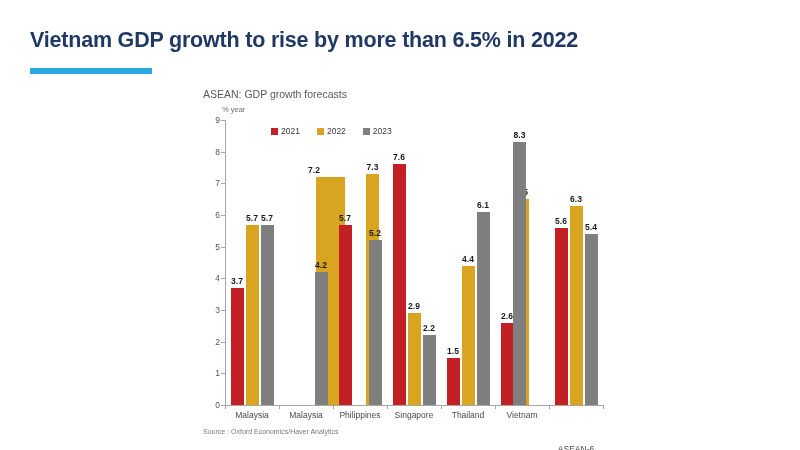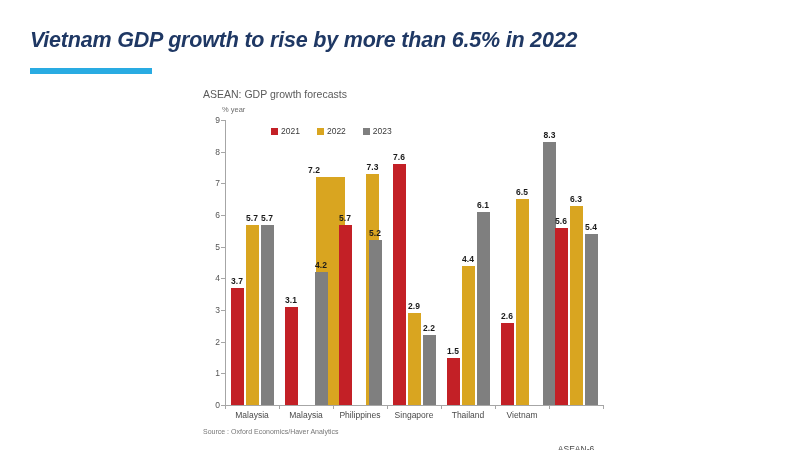--- a/index.html
+++ b/index.html
@@ -19,21 +19,20 @@
   
   #slide-title {
     position: absolute;
     left: 30px;
     top: 28px;
     font-size: 21.5px;
     font-weight: bold;
     color: #1f3864;
     letter-spacing: -0.2px;
     white-space: nowrap;
-    font-style: italic;
   }
   #title-underline {
     position: absolute;
     left: 30px;
     top: 68px;
     width: 122px;
     height: 6px;
     background: #29abe2;
   }
 
@@ -244,24 +243,20 @@
           <div class="bar-slot" style="left: 20.5px; width: 13px; height: 285px;">
             <div class="bar" style="height: 180.5px; background: rgb(217, 165, 32);"></div>
             <div class="bar-value" style="bottom: 182.5px;">5.7</div>
           </div>
           <div class="bar-slot" style="left: 35.5px; width: 13px; height: 285px;">
             <div class="bar" style="height: 180.5px; background: rgb(127, 127, 127);"></div>
             <div class="bar-value" style="bottom: 182.5px;">5.7</div>
           </div>
         </div>
         <div class="bar-group" style="left: 54px; width: 54px;">
-          <div class="bar-slot" style="left: 5.5px; width: 13px; height: 285px;">
-            <div class="bar" style="height: 98.1667px; background: rgb(195, 32, 38);"></div>
-            <div class="bar-value" style="bottom: 100.167px;">3.1</div>
-          </div>
           <div class="bar-slot" style="left: 20.5px; width: 13px; height: 285px; padding-left: 16px;">
             <div class="bar" style="height: 228px; background: rgb(217, 165, 32);"></div>
             <div class="bar-value" style="bottom: 230px;">7.2</div>
           </div>
           <div class="bar-slot" style="left: 35.5px; width: 13px; height: 285px;">
             <div class="bar" style="height: 133px; background: rgb(127, 127, 127);"></div>
             <div class="bar-value" style="bottom: 135px;">4.2</div>
           </div>
         </div>
         <div class="bar-group" style="left: 108px; width: 54px;">
@@ -308,21 +303,21 @@
         </div>
         <div class="bar-group" style="left: 270px; width: 54px;">
           <div class="bar-slot" style="left: 5.5px; width: 13px; height: 285px;">
             <div class="bar" style="height: 82.3333px; background: rgb(195, 32, 38);"></div>
             <div class="bar-value" style="bottom: 84.3333px;">2.6</div>
           </div>
           <div class="bar-slot" style="left: 20.5px; width: 13px; height: 285px;">
             <div class="bar" style="height: 205.833px; background: rgb(217, 165, 32);"></div>
             <div class="bar-value" style="bottom: 207.833px;">6.5</div>
           </div>
-          <div class="bar-slot" style="left: 48px; width: 13px; height: 285px; text-decoration: underline;">
+          <div class="bar-slot" style="left: 18px; width: 13px; height: 285px; text-decoration: underline;">
             <div class="bar" style="height: 262.833px; background: rgb(127, 127, 127);"></div>
             <div class="bar-value" style="bottom: 264.833px;">8.3</div>
           </div>
         </div>
         <div class="bar-group" style="left: 324px; width: 54px;">
           <div class="bar-slot" style="left: 5.5px; width: 13px; height: 285px;">
             <div class="bar" style="height: 177.333px; background: rgb(195, 32, 38);"></div>
             <div class="bar-value" style="bottom: 179.333px;">5.6</div>
           </div>
           <div class="bar-slot" style="left: 20.5px; width: 13px; height: 285px;">

